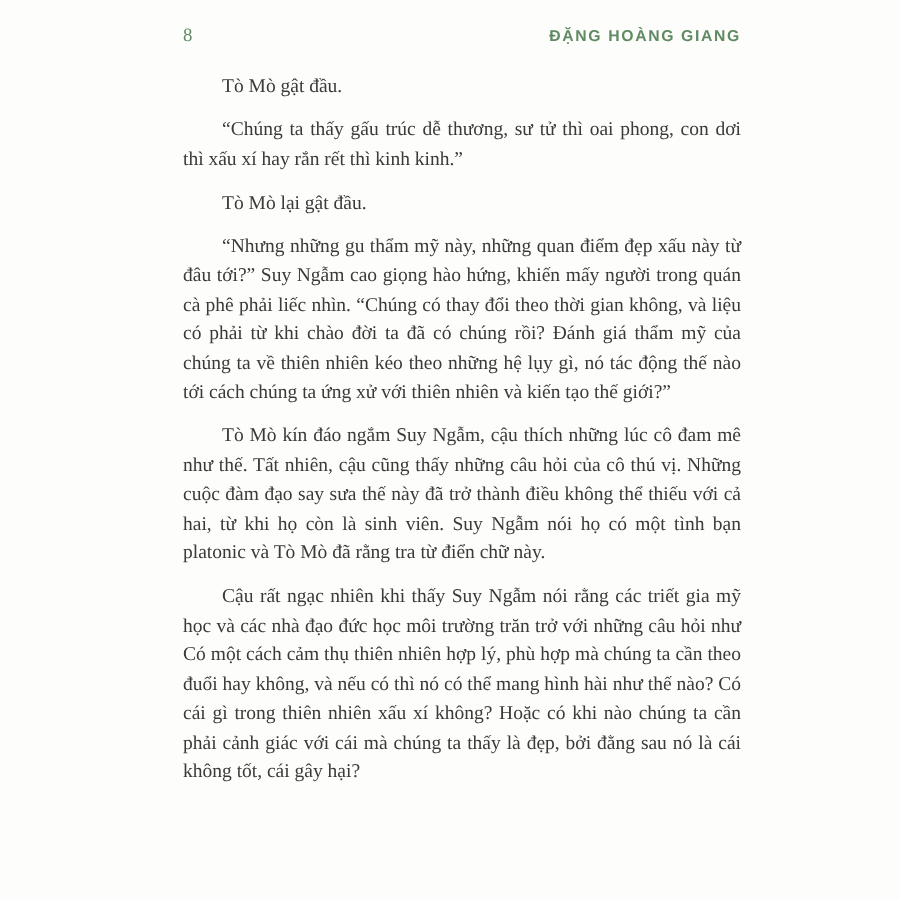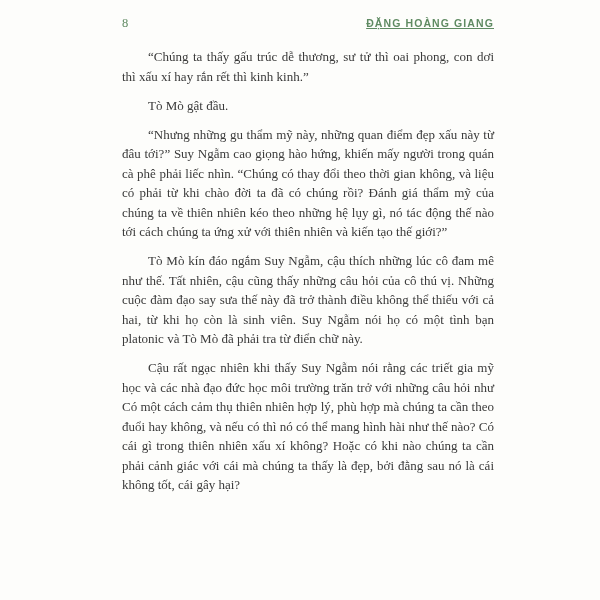--- a/index.html
+++ b/index.html
@@ -27,21 +27,20 @@
     font-size: 12.5px;
     color: var(--accent, #5f8a62);
   }
   .running-head {
     font-family: "Liberation Sans", sans-serif;
     font-size: 10.5px;
     font-weight: 700;
     letter-spacing: 1.1px;
     color: var(--accent, #5f8a62);
     text-transform: uppercase;
-    text-decoration: underline;
   }
   .body-text {
     margin-top: 4px;
   }
   .para {
     font-size: 13px;
     line-height: 19.5px;
     color: var(--body-color, #3a3a3a);
     text-align: justify;
     text-indent: 26px;
@@ -52,19 +51,20 @@
 </style>
 </head>
 <body>
 
 <div class="page">
   <header class="running-header">
     <span class="page-number">8</span>
     <span class="running-head">ĐẶNG HOÀNG GIANG</span>
   </header>
   <main class="body-text" id="body-text">
+      <p class="para"><span>Tò Mò gật đầu.</span></p>
       <p class="para"><span>“Chúng ta thấy gấu trúc dễ thương, sư tử thì oai phong, con dơi thì xấu xí hay rắn rết thì kinh kinh.”</span></p>
-      <p class="para"><span>Tò Mò gật đầu.</span></p>
+      <p class="para"><span>Tò Mò lại gật đầu.</span></p>
       <p class="para"><span>“Nhưng những gu thẩm mỹ này, những quan điểm đẹp xấu này từ đâu tới?” Suy Ngẫm cao giọng hào hứng, khiến mấy người trong quán cà phê phải liếc nhìn. “Chúng có thay đổi theo thời gian không, và liệu có phải từ khi chào đời ta đã có chúng rồi? Đánh giá thẩm mỹ của chúng ta về thiên nhiên kéo theo những hệ lụy gì, nó tác động thế nào tới cách chúng ta ứng xử với thiên nhiên và kiến tạo thế giới?”</span></p>
-      <p class="para"><span>Tò Mò kín đáo ngắm Suy Ngẫm, cậu thích những lúc cô đam mê như thế. Tất nhiên, cậu cũng thấy những câu hỏi của cô thú vị. Những cuộc đàm đạo say sưa thế này đã trở thành điều không thể thiếu với cả hai, từ khi họ còn là sinh viên. Suy Ngẫm nói họ có một tình bạn </span><span class="italic">platonic</span><span> và Tò Mò đã phải tra từ điển chữ này.</span></p>
+      <p class="para"><span>Tò Mò kín đáo ngắm Suy Ngẫm, cậu thích những lúc cô đam mê như thế. Tất nhiên, cậu cũng thấy những câu hỏi của cô thú vị. Những cuộc đàm đạo say sưa thế này đã trở thành điều không thể thiếu với cả hai, từ khi họ còn là sinh viên. Suy Ngẫm nói họ có một tình bạn </span><span class="italic">platonic</span><span> và Tò Mò đã rằng tra từ điển chữ này.</span></p>
       <p class="para"><span>Cậu rất ngạc nhiên khi thấy Suy Ngẫm nói rằng các triết gia mỹ học và các nhà đạo đức học môi trường trăn trở với những câu hỏi như Có một cách cảm thụ thiên nhiên hợp lý, phù hợp mà chúng ta cần theo đuổi hay không, và nếu có thì nó có thể mang hình hài như thế nào? Có cái gì trong thiên nhiên xấu xí không? Hoặc có khi nào chúng ta cần phải cảnh giác với cái mà chúng ta thấy là đẹp, bởi đằng sau nó là cái không tốt, cái gây hại?</span></p>
     </main>
 </div>
 
 </body></html>

